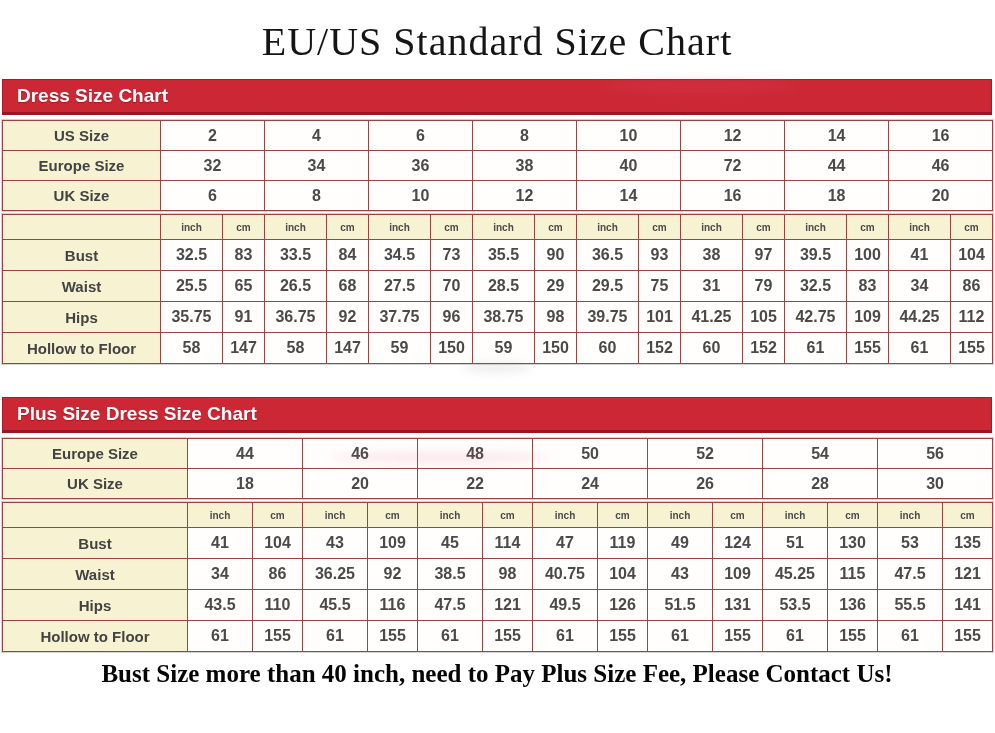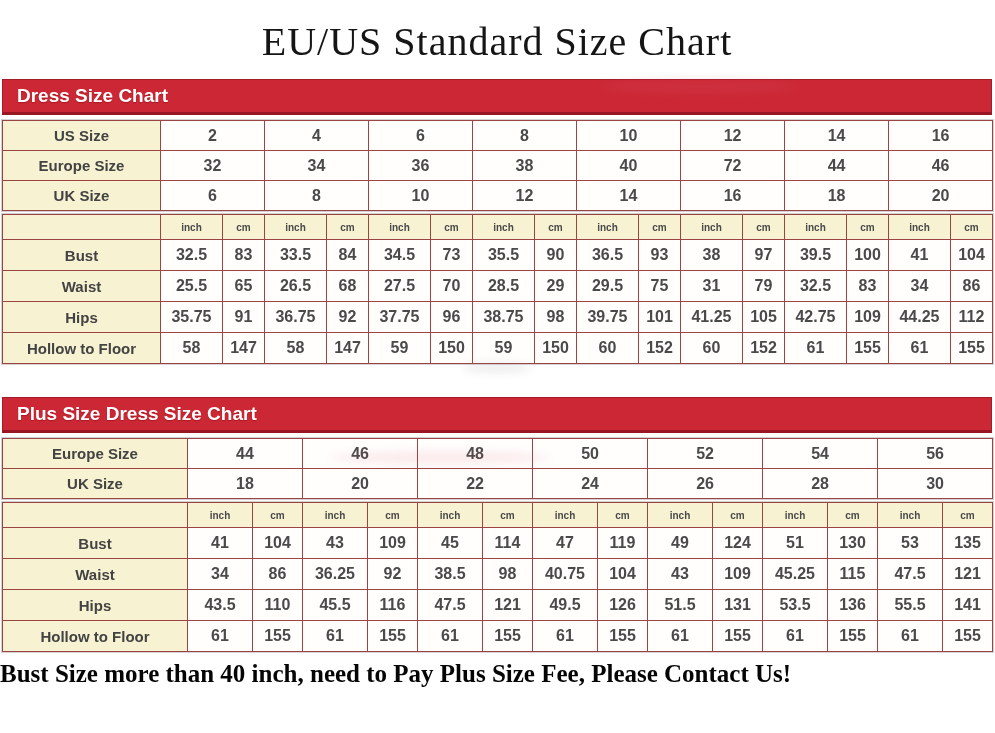--- a/index.html
+++ b/index.html
@@ -56,20 +56,21 @@
 
   .label-cell { background: var(--label-bg, #f6f2d2); font-size: 15px; color: #434343; }
   .unit-cell  { background: var(--label-bg, #f6f2d2); }
   .value-cell { background: #fffefd; }
 
   .sizes  { border: 1px solid #8c3a3a; box-shadow: 0 0 0 1px rgba(80,80,80,.25); }
   .measures { border: 1px solid #8c3a3a; box-shadow: 0 0 0 1px rgba(80,80,80,.25); }
 
   .footer-note {
     margin-top: 8px;
+    text-align: center;
     font-family: "Liberation Serif", serif;
     font-weight: bold;
     font-size: 25px;
     color: #050505;
   }
 
   .smudge { position: absolute; border-radius: 50%; pointer-events: none; }
   .smudge.red1 { left: 600px; top: 80px;  width: 200px; height: 13px; background: #e05668; filter: blur(5px); opacity: .20; }
   .smudge.red2 { left: 330px; top: 452px; width: 220px; height: 11px; background: #e05668; filter: blur(5px); opacity: .13; }
   .smudge.gray1 { left: 462px; top: 362px; width: 70px; height: 11px; background: #8a8a8a; filter: blur(4px); opacity: .14; }

